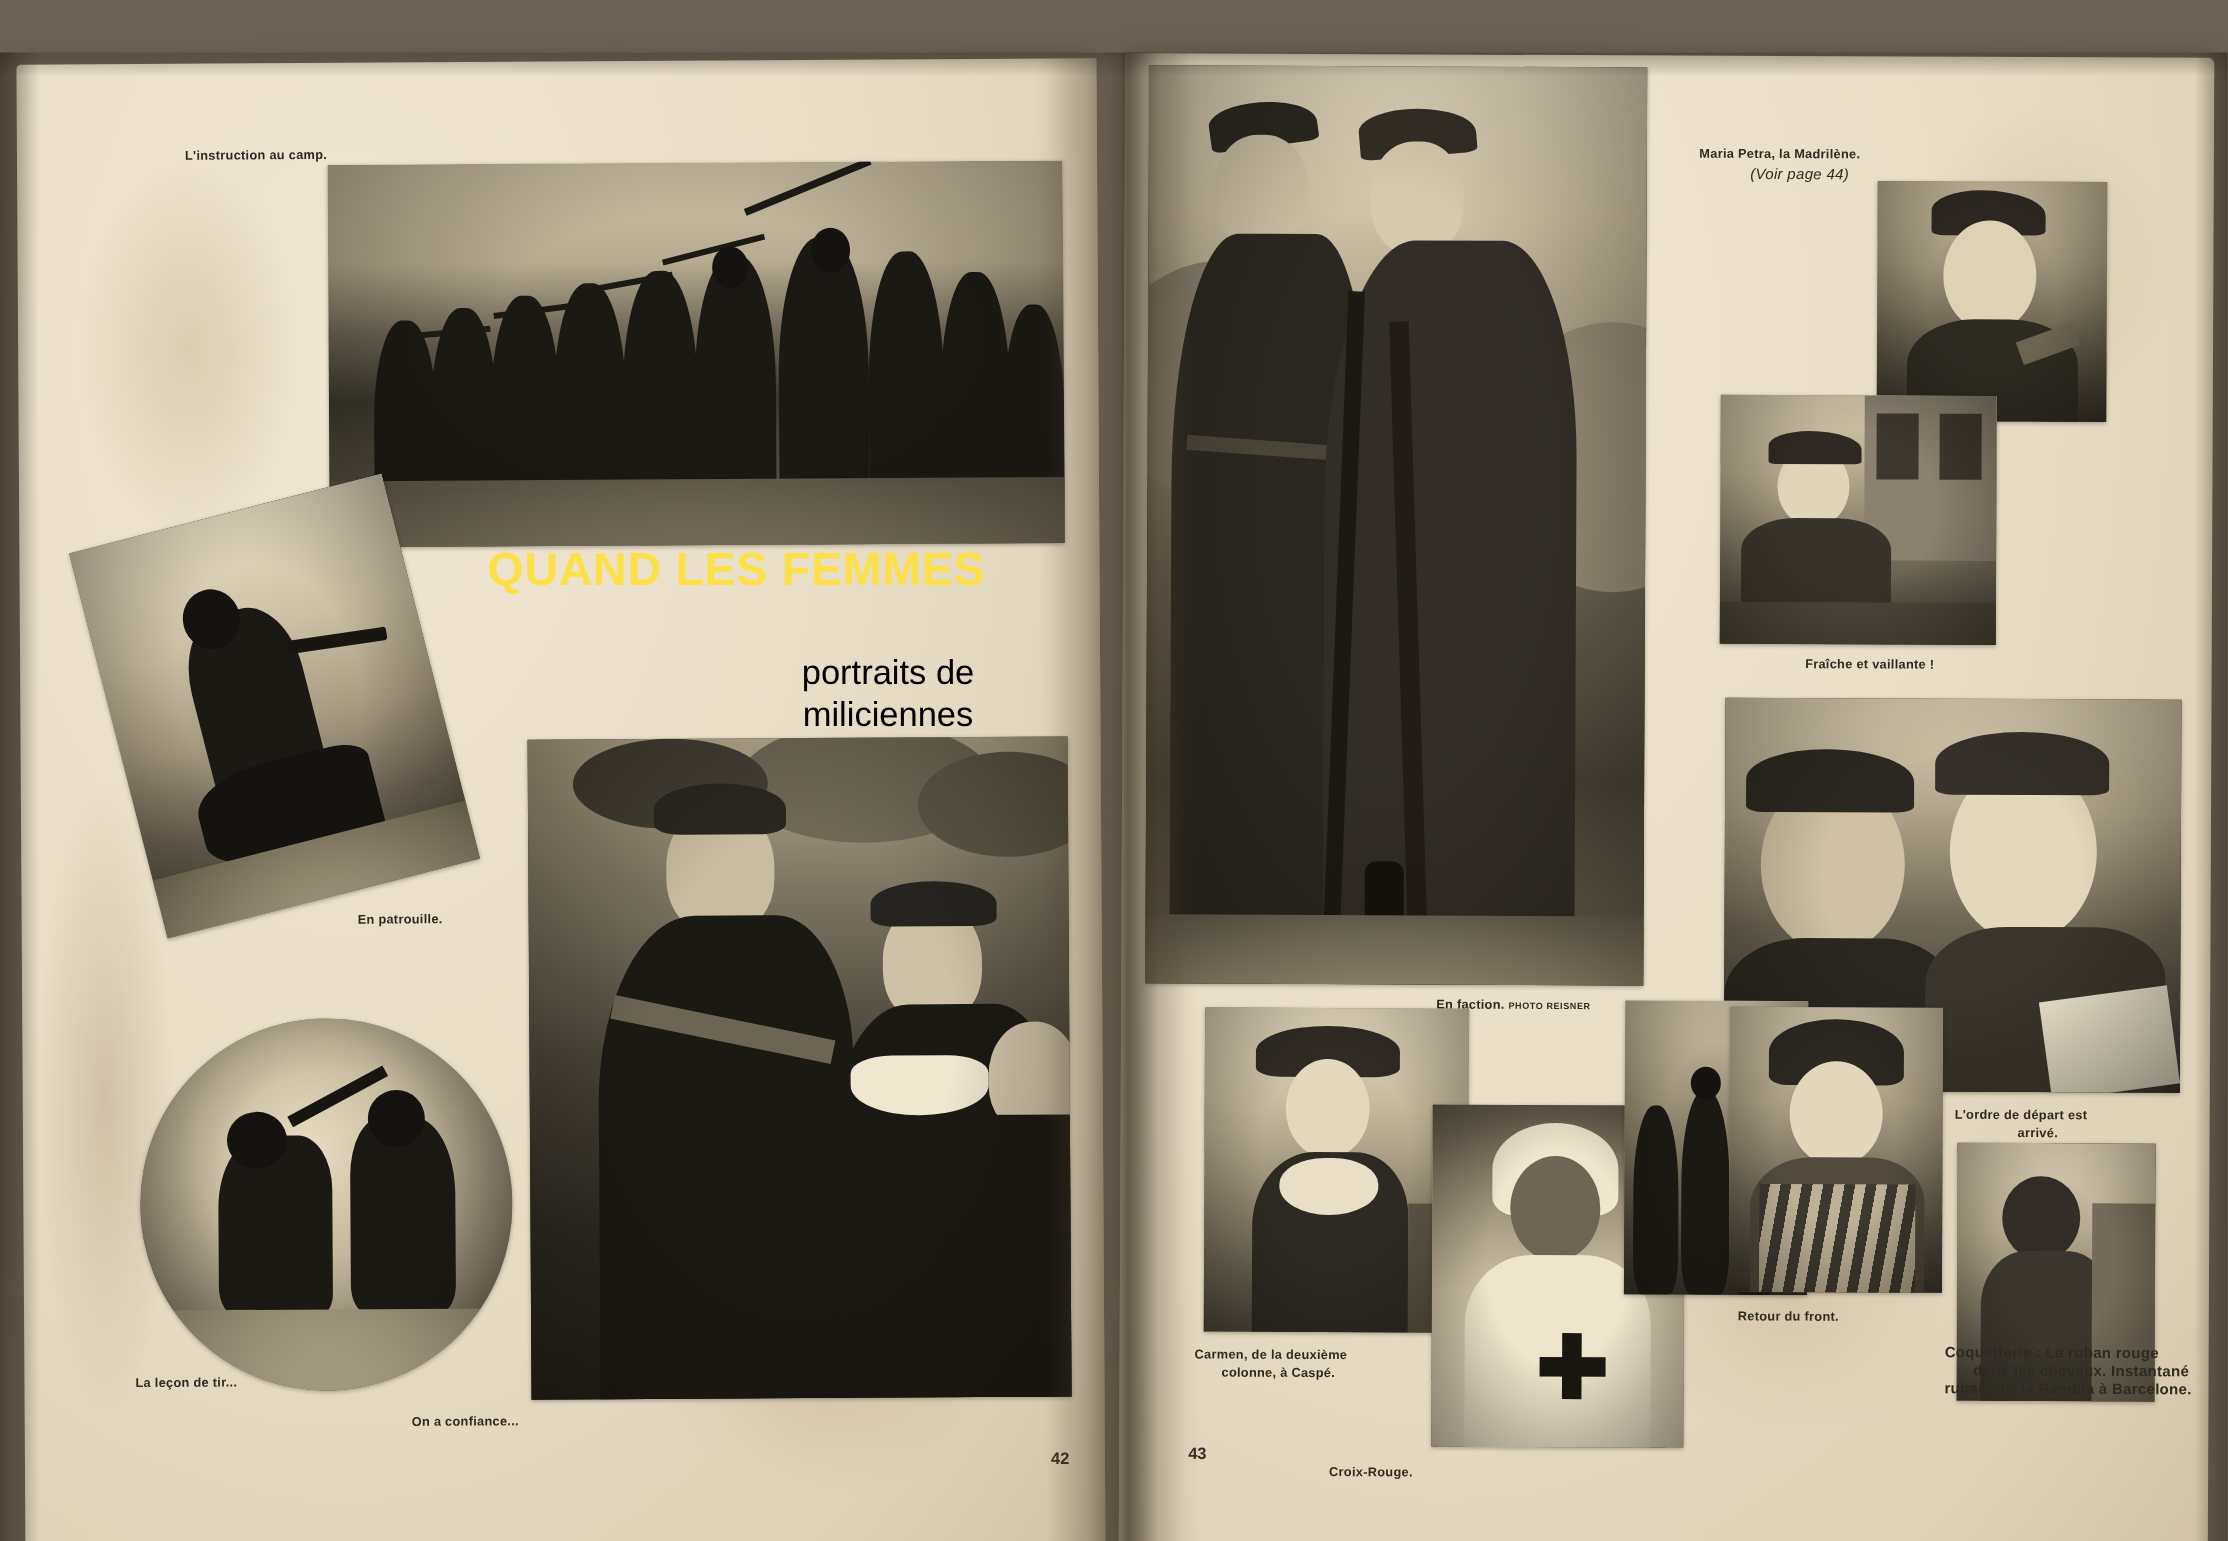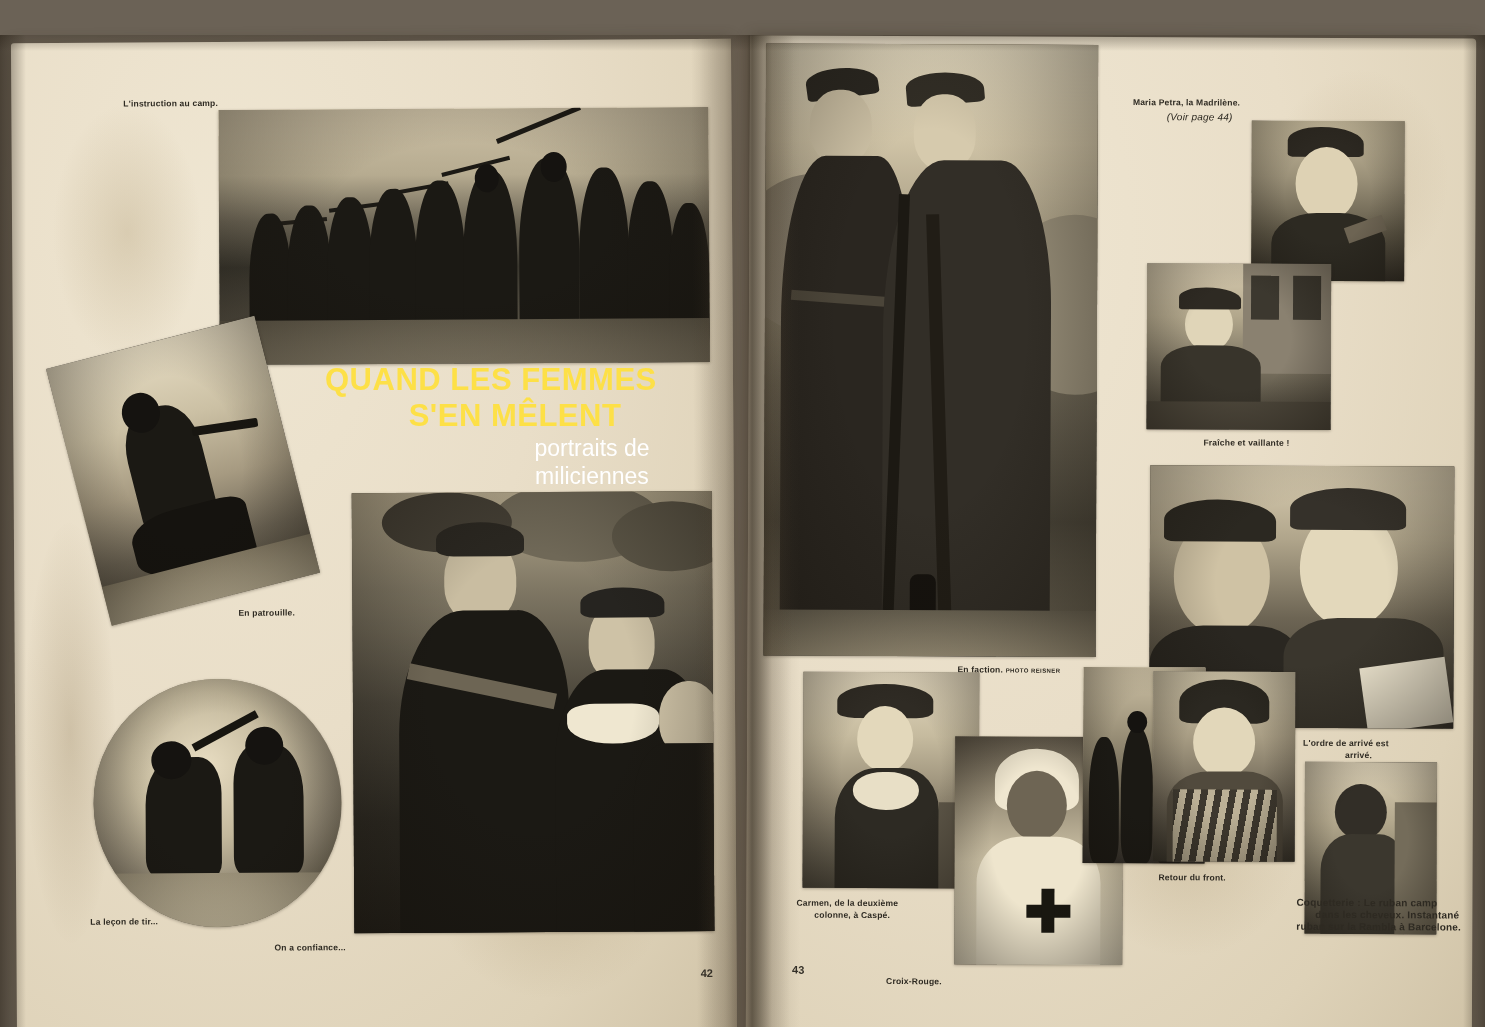--- a/index.html
+++ b/index.html
@@ -139,21 +139,21 @@
     font-family: "Liberation Sans", sans-serif;
     font-weight: 700;
     font-size: 31px;
     letter-spacing: .5px;
     line-height: 1.16;
   }
   #subhead {
     position: absolute;
     left: 472px; top: 400px;
     width: 240px;
-    color: #ffffff;
+    color: #000000;
     font-size: 23px;
     line-height: 1.2;
     font-weight: 400;
   }
 
   .folio {
     position: absolute;
     font-size: 11px;
     color: #332f27;
     font-weight: 700;
@@ -308,21 +308,21 @@
       <div class="head" style="left:24px;top:52px;width:96px;height:118px;background:#cfc2a4;"></div>
       <div style="position:absolute;left:14px;top:34px;width:112px;height:42px;background:#2b2821;border-radius:48% 52% 10% 10%;"></div>
       <div class="fig" style="left:0px;top:160px;width:150px;height:106px;border-radius:36% 30% 0 0;background:#2a2721;"></div>
 
       <div class="head" style="left:150px;top:42px;width:98px;height:120px;background:#e3d8bb;"></div>
       <div style="position:absolute;left:140px;top:22px;width:116px;height:42px;background:#35312a;border-radius:50% 50% 10% 10%;"></div>
       <div class="fig" style="left:134px;top:152px;width:160px;height:114px;border-radius:34% 30% 0 0;background:#3a362d;"></div>
 
       <div style="position:absolute;left:214px;top:196px;width:86px;height:66px;background:#efe7d1;transform:rotate(-8deg);"></div>
     </div>
-    <div class="caption" style="left:556px;top:700px;">L'ordre de arrivé est</div>
+    <div class="caption" style="left:556px;top:700px;">L'ordre de départ est</div>
     <div class="caption" style="left:598px;top:712px;">arrivé.</div>
 
     <div class="photo tx5 vig grain" style="left:56px;top:636px;width:176px;height:216px;">
       <div class="ph-inner" style="background:linear-gradient(to bottom,#e7dcc2 0%,#c5ba9e 30%,#948a74 58%,#4f4a3e 100%);"></div>
       <div style="position:absolute;left:34px;top:12px;width:96px;height:34px;background:#2f2b24;border-radius:50% 50% 18% 18%;"></div>
       <div class="head" style="left:54px;top:34px;width:56px;height:66px;background:#e3d8bb;"></div>
       <div class="fig" style="left:32px;top:96px;width:104px;height:124px;border-radius:40% 34% 0 0;background:#2d2a23;"></div>
       <div style="position:absolute;left:50px;top:100px;width:66px;height:38px;background:#e8dfc6;border-radius:46% 46% 50% 50%;"></div>
       <div style="position:absolute;left:136px;top:130px;width:40px;height:90px;background:#5b5446;"></div>
     </div>
@@ -356,32 +356,31 @@
       <div style="position:absolute;left:20px;top:118px;width:104px;height:74px;background:repeating-linear-gradient(100deg,#3a352c 0 7px,#cfc3a6 7px 14px);opacity:.85;"></div>
     </div>
     <div class="caption" style="left:412px;top:835px;">Retour du front.</div>
 
     <div class="photo tx4 vig grain" style="left:558px;top:724px;width:132px;height:172px;">
       <div class="ph-inner" style="background:linear-gradient(to bottom,#dbd0b6 0%,#b4a98e 34%,#7d7561 66%,#464136 100%);"></div>
       <div class="head" style="left:30px;top:22px;width:52px;height:56px;background:#322e27;"></div>
       <div class="fig" style="left:16px;top:72px;width:84px;height:100px;border-radius:36% 30% 0 0;background:#3b372e;"></div>
       <div style="position:absolute;left:90px;top:40px;width:42px;height:132px;background:#746c5a;"></div>
     </div>
-    <div class="caption small" style="left:550px;top:858px;">Coquetterie : Le ruban camp</div>
+    <div class="caption small" style="left:550px;top:858px;">Coquetterie : Le ruban rouge</div>
     <div class="caption small" style="left:569px;top:870px;">dans les cheveux. Instantané</div>
     <div class="caption small" style="left:550px;top:882px;">ruban sur la Rambla à Barcelone.</div>
 
     <div class="folio" style="left:46px;top:928px;">43</div>
 
     <div class="edge-shadow" style="left:0;top:0;width:44px;height:100%;background:linear-gradient(to left,rgba(80,68,50,0),rgba(70,58,42,.38));"></div>
   </div>
 
   <div id="headline">
     <div>QUAND LES FEMMES</div>
-    <div style="text-align:center;">S'EN MÊLENT</div>
   </div>
   <div id="subhead">
     <div style="text-align:center;">portraits de</div>
     <div style="text-align:center;">miliciennes</div>
   </div>
 
   <div id="gutter"></div>
 
   <div class="edge-shadow" style="left:0;top:0;width:26px;height:1027px;background:linear-gradient(to right,rgba(35,28,18,.55),rgba(35,28,18,0));z-index:50;"></div>
   <div class="edge-shadow" style="right:0;top:0;width:22px;height:1027px;background:linear-gradient(to left,rgba(35,28,18,.5),rgba(35,28,18,0));z-index:50;"></div>

